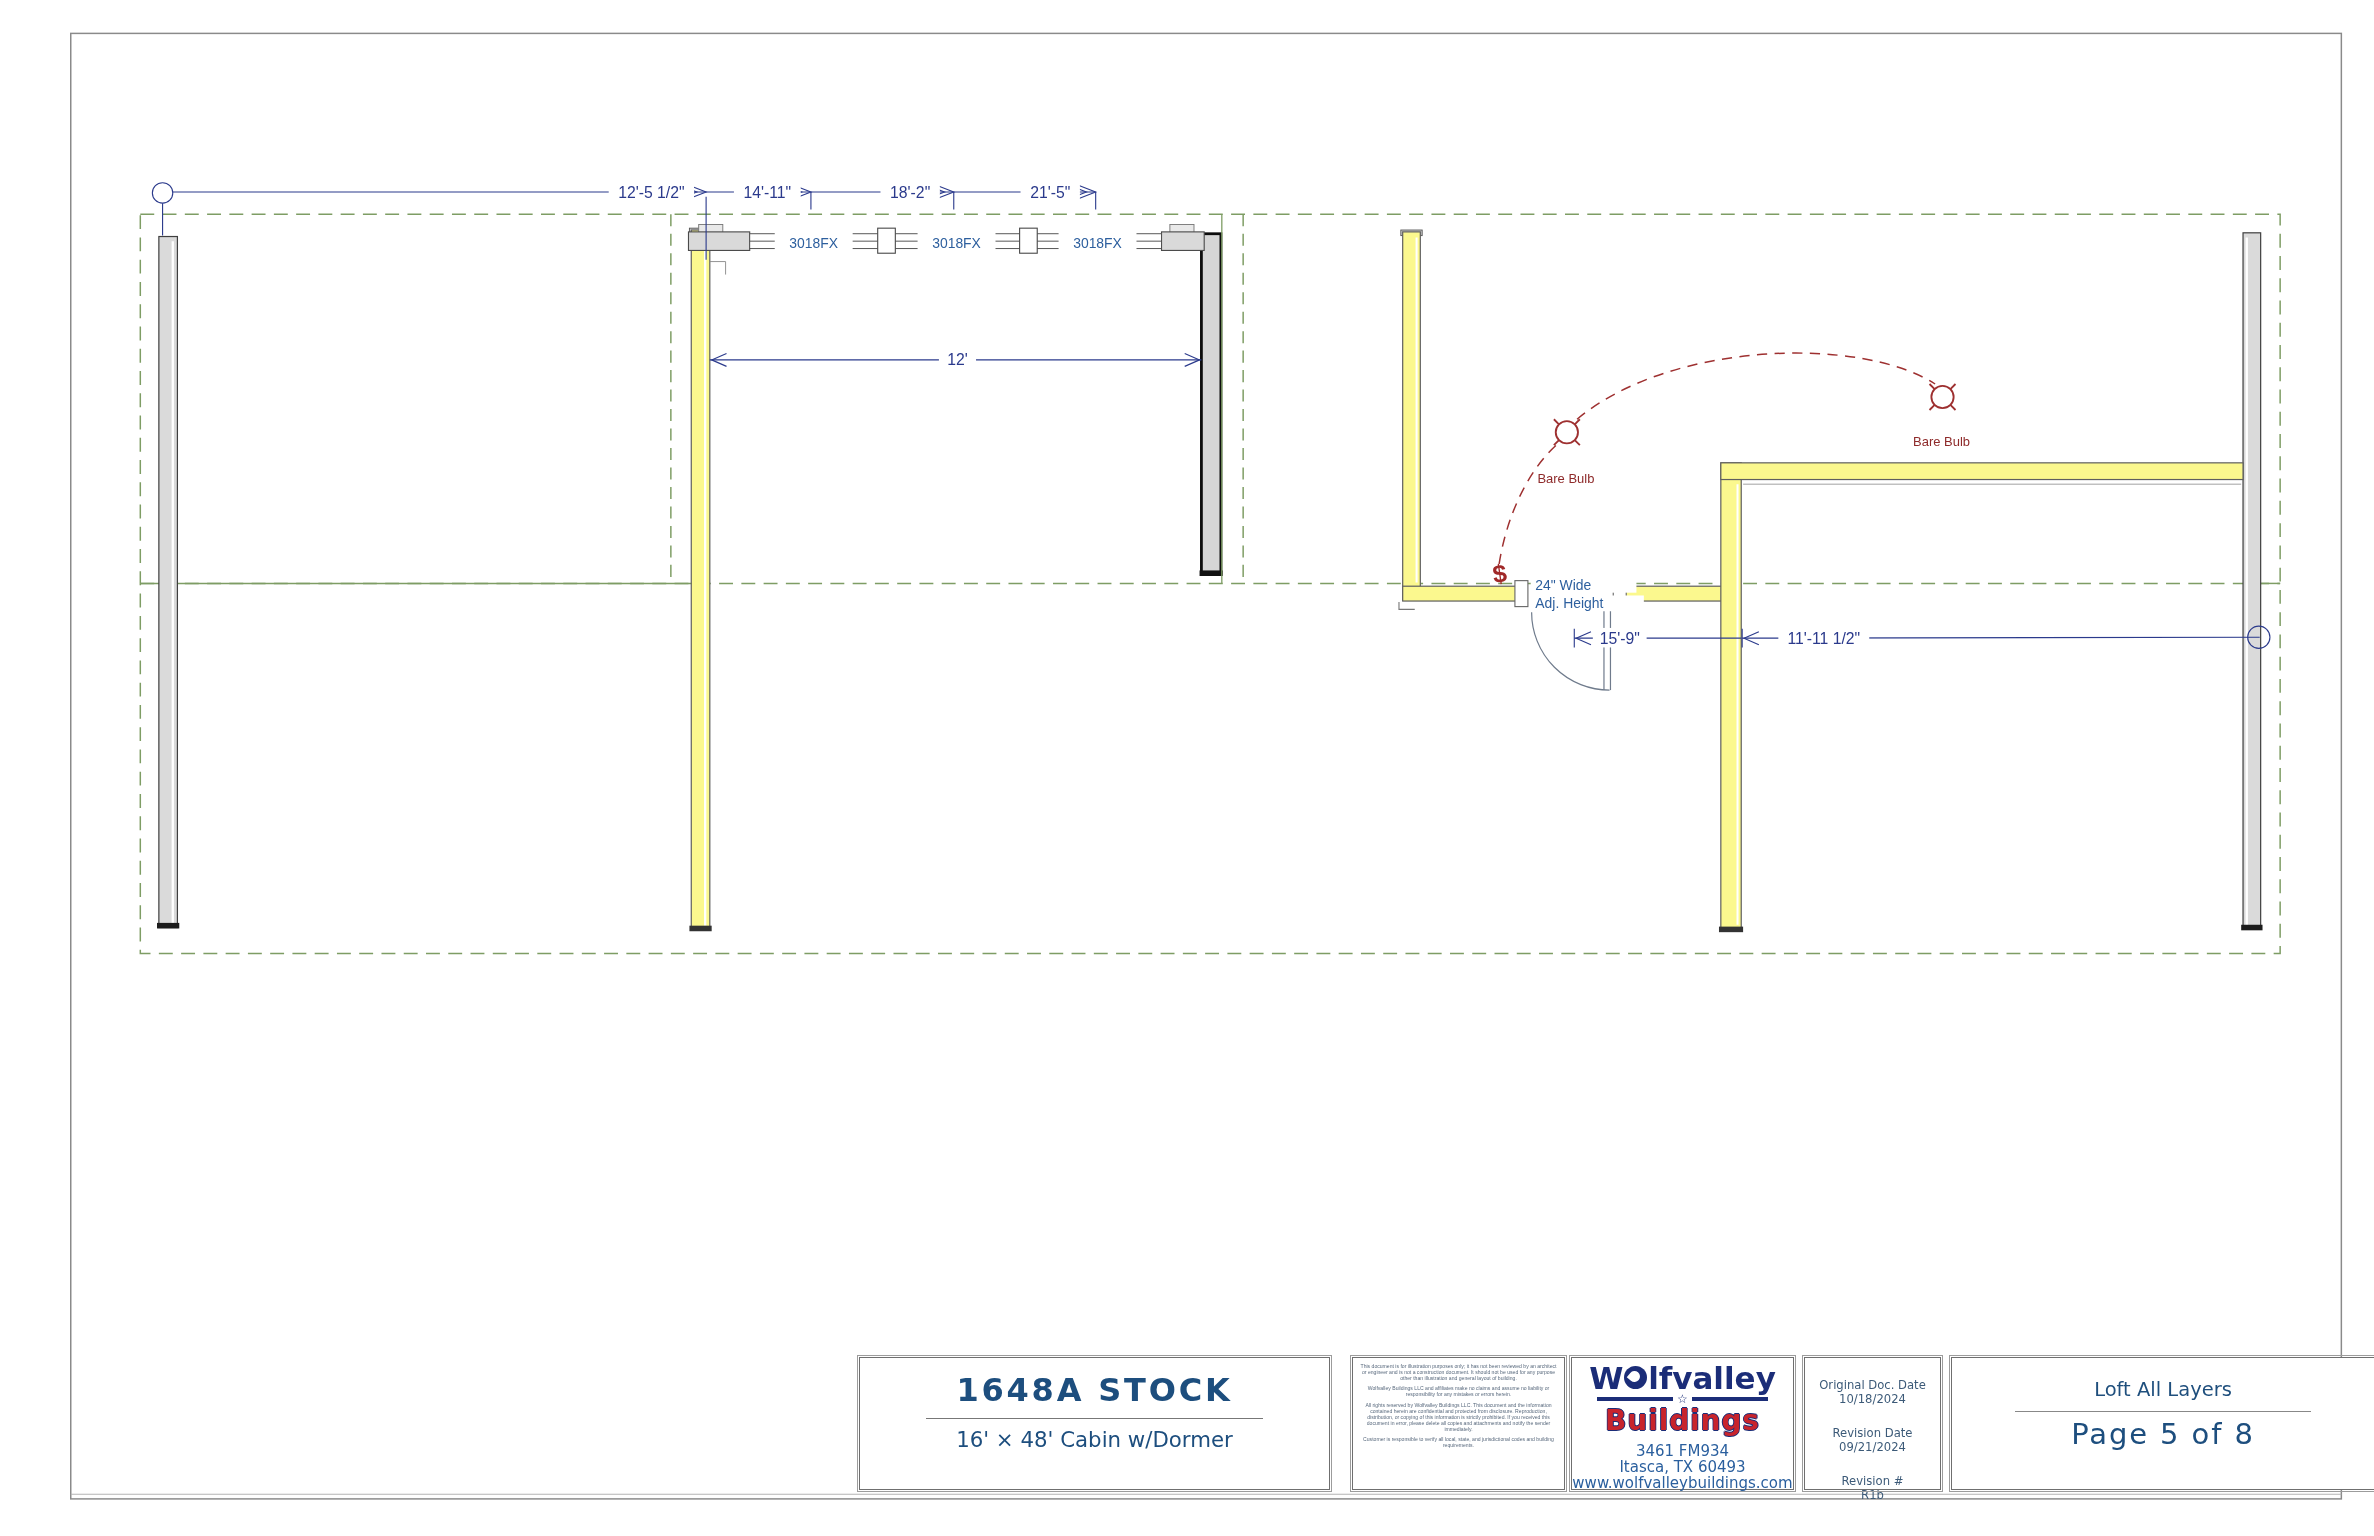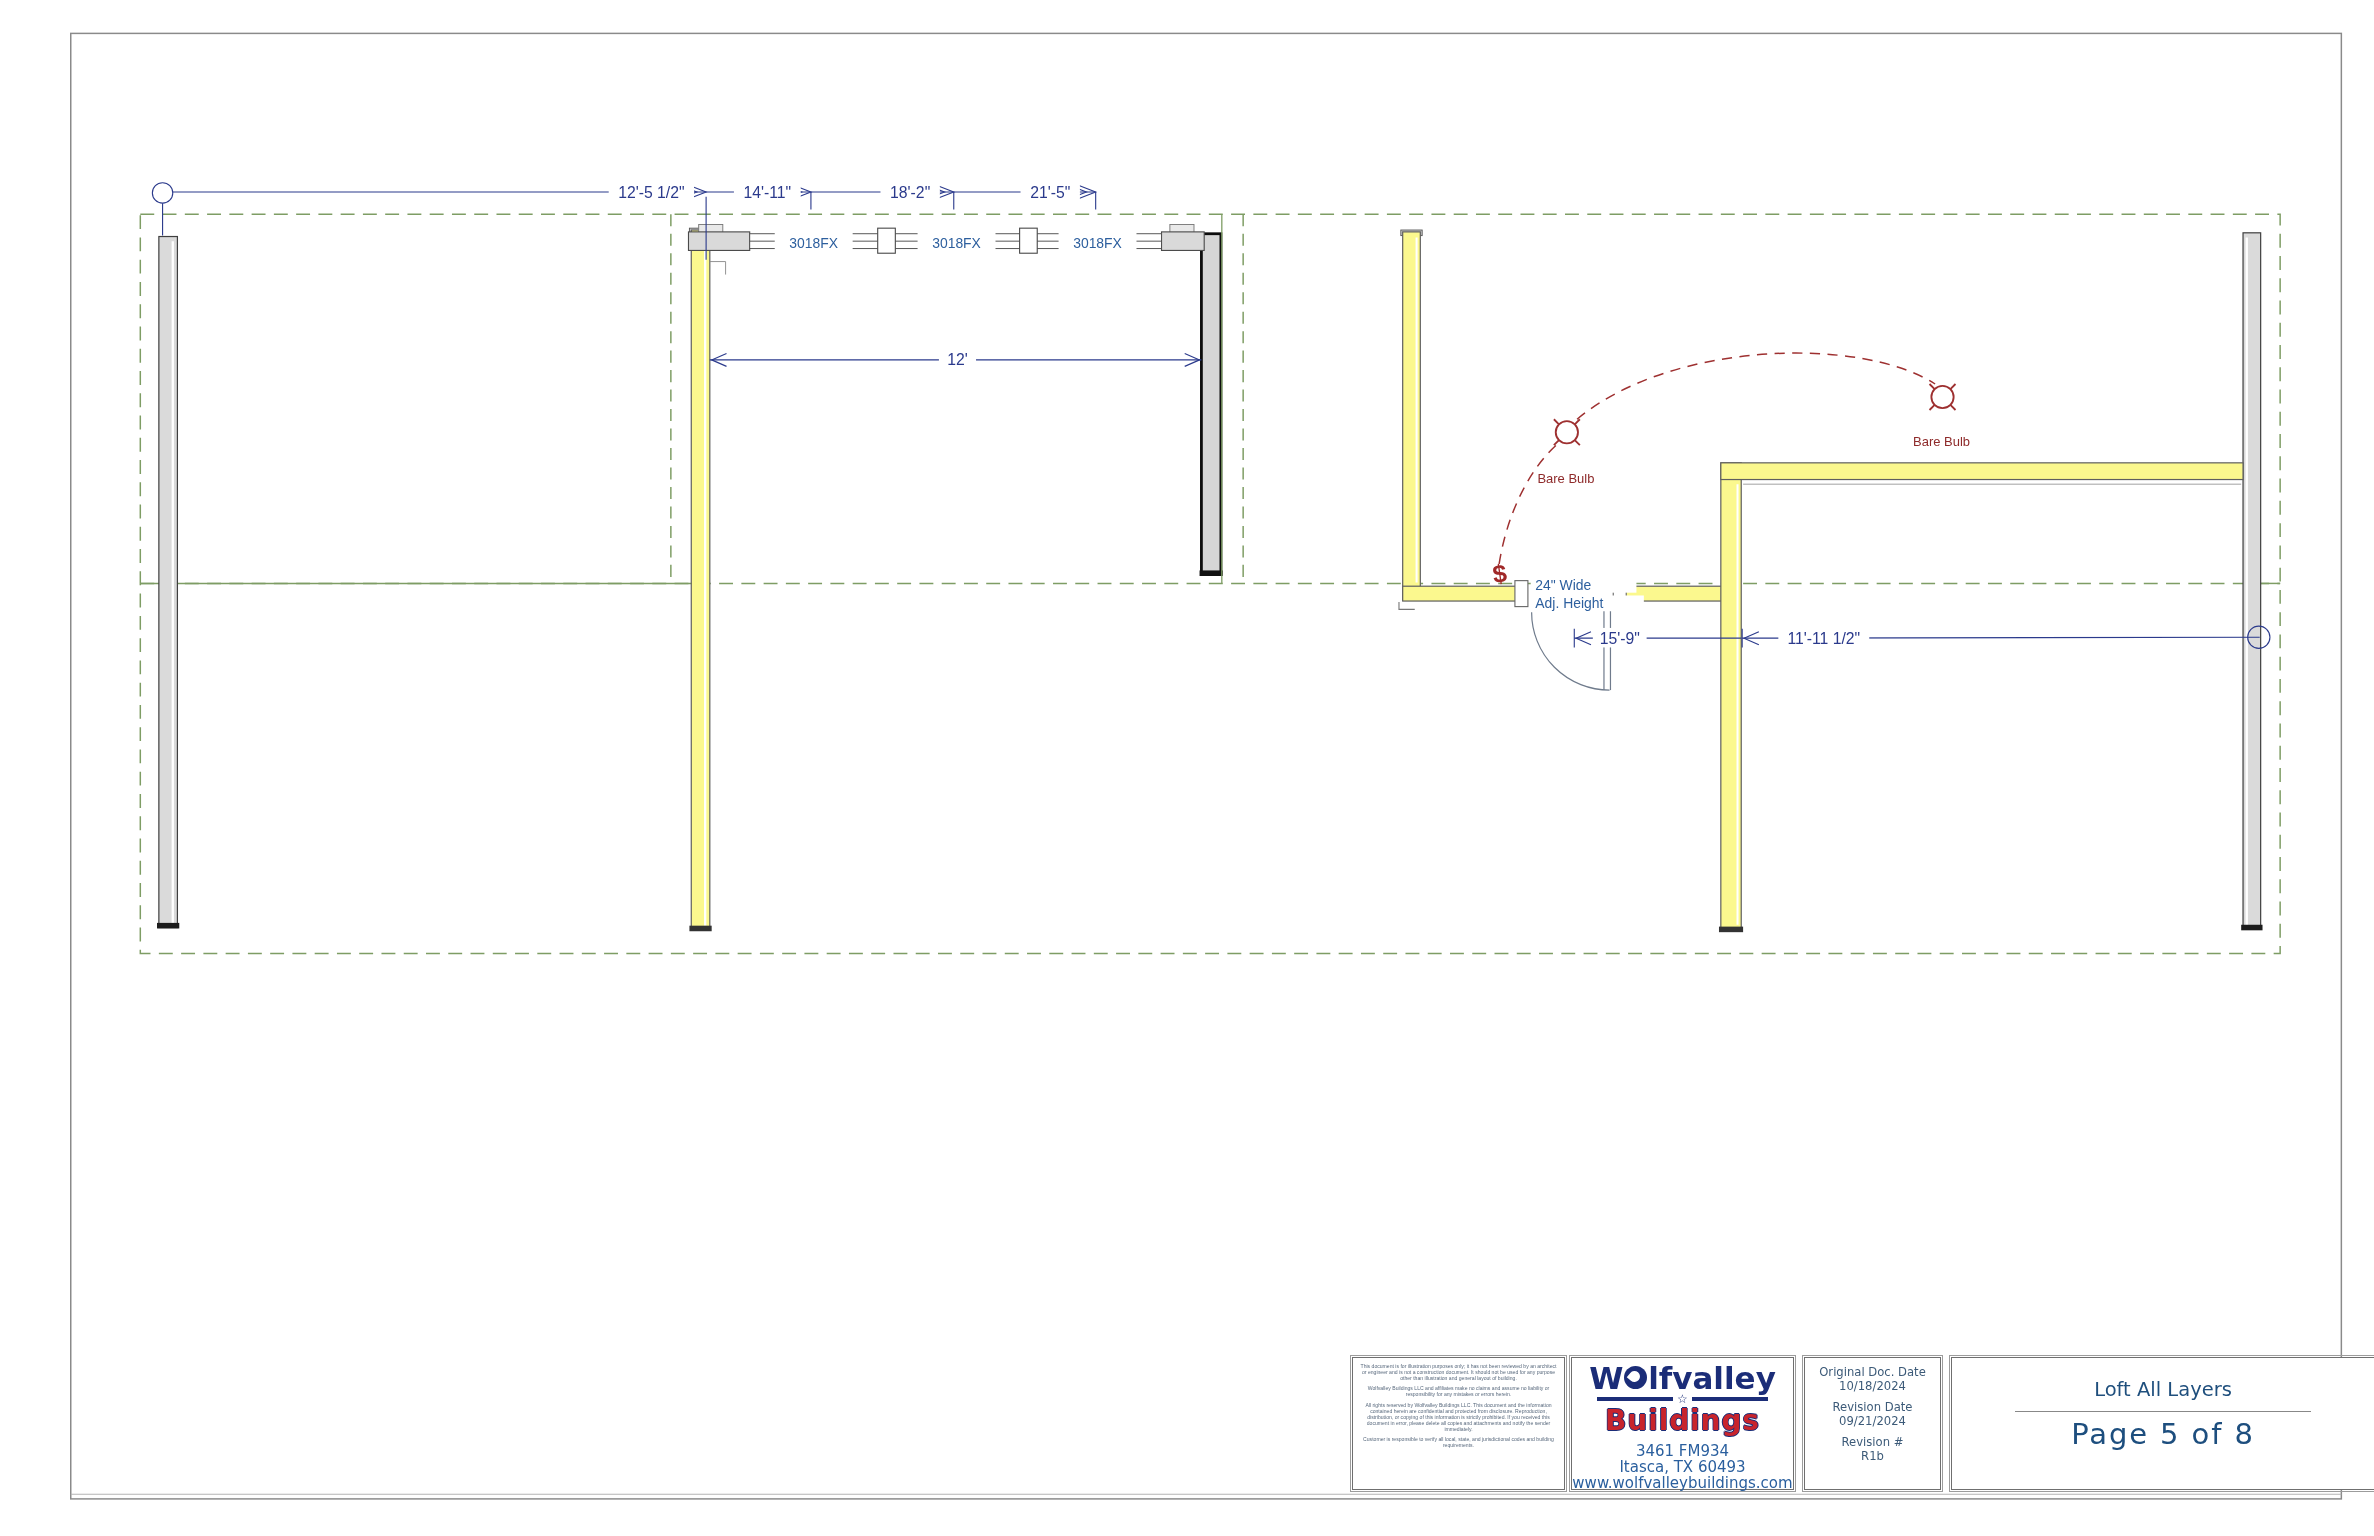--- a/index.html
+++ b/index.html
@@ -30,21 +30,21 @@
           position:relative;margin:0 0.9px;}
   .logo-o::after{content:"";position:absolute;left:4.6px;top:4.6px;width:11px;height:11px;background:#fff;
           border-radius:50% 50% 50% 0;transform:rotate(40deg);}
   .brand-rule{display:flex;align-items:center;justify-content:center;margin:0.9px 0 0 0;}
   .brand-rule .bar{height:3.7px;background:#1b2d78;width:76px;}
   .brand-rule .star{color:#1b2d78;font-size:12px;margin:0 3.7px;line-height:9.3px;}
   .brand2{font-size:28px;font-weight:800;color:#c8242c;line-height:33px;letter-spacing:0.9px;
           text-shadow:-0.9px 0 #1b2d78,0.9px 0 #1b2d78,0 -0.9px #1b2d78,0 0.9px #1b2d78;}
   .addr{font-size:15px;color:#2a5f9e;line-height:16px;margin-top:6.5px;font-family:"DejaVu Sans",sans-serif;}
   #tb-rev{left:1804px;width:137px;text-align:center;color:#3c5a78;font-size:11.6px;line-height:14px;}
-  #tb-rev .grp{margin-top:7px;}
+  #tb-rev .grp{margin-top:20px;}
   #tb-page{left:1951px;width:424px;text-align:center;}
   #tb-page .layer{font-size:19.5px;margin-top:20.4px;color:#1f4f7d;}
   #tb-page .prule{width:70%;height:0.9px;background:#888;margin:9.3px auto 5.6px auto;}
   #tb-page .page{font-size:29px;font-weight:400;letter-spacing:1.9px;color:#1d4e7e;}
 </style>
 </head>
 <body>
 
 <div id="sheet">
 
@@ -213,20 +213,25 @@
     <text class="dimtxt" x="1132" y="213" text-anchor="middle">21'-5"</text>
     <rect x="1012" y="377" width="40" height="21" fill="#ffffff"></rect>
     <text class="dimtxt" x="1032" y="394" text-anchor="middle">12'</text>
     <rect x="1717" y="677" width="58" height="21" fill="#ffffff"></rect>
     <text class="dimtxt" x="1746" y="694" text-anchor="middle">15'-9"</text>
     <rect x="1917" y="677" width="98" height="21" fill="#ffffff"></rect>
     <text class="dimtxt" x="1966" y="694" text-anchor="middle">11'-11 1/2"</text>
   </g>
 </svg>
 
+  <div class="tbox" id="tb-model">
+    <div class="model">1648A STOCK</div>
+    <div class="mrule"></div>
+    <div class="desc">16' × 48' Cabin w/Dormer</div>
+  </div>
 
   <div class="tbox" id="tb-disc">
     <p>This document is for illustration purposes only; it has not been reviewed by an architect or engineer and is not a construction document. It should not be used for any purpose other than illustration and general layout of building.</p>
     <p>Wolfvalley Buildings LLC and affiliates make no claims and assume no liability or responsibility for any mistakes or errors herein.</p>
     <p>All rights reserved by Wolfvalley Buildings LLC. This document and the information contained herein are confidential and protected from disclosure. Reproduction, distribution, or copying of this information is strictly prohibited. If you received this document in error, please delete all copies and attachments and notify the sender immediately.</p>
     <p>Customer is responsible to verify all local, state, and jurisdictional codes and building requirements.</p>
   </div>
 
   <div class="tbox" id="tb-logo">
     <div class="brand1">

